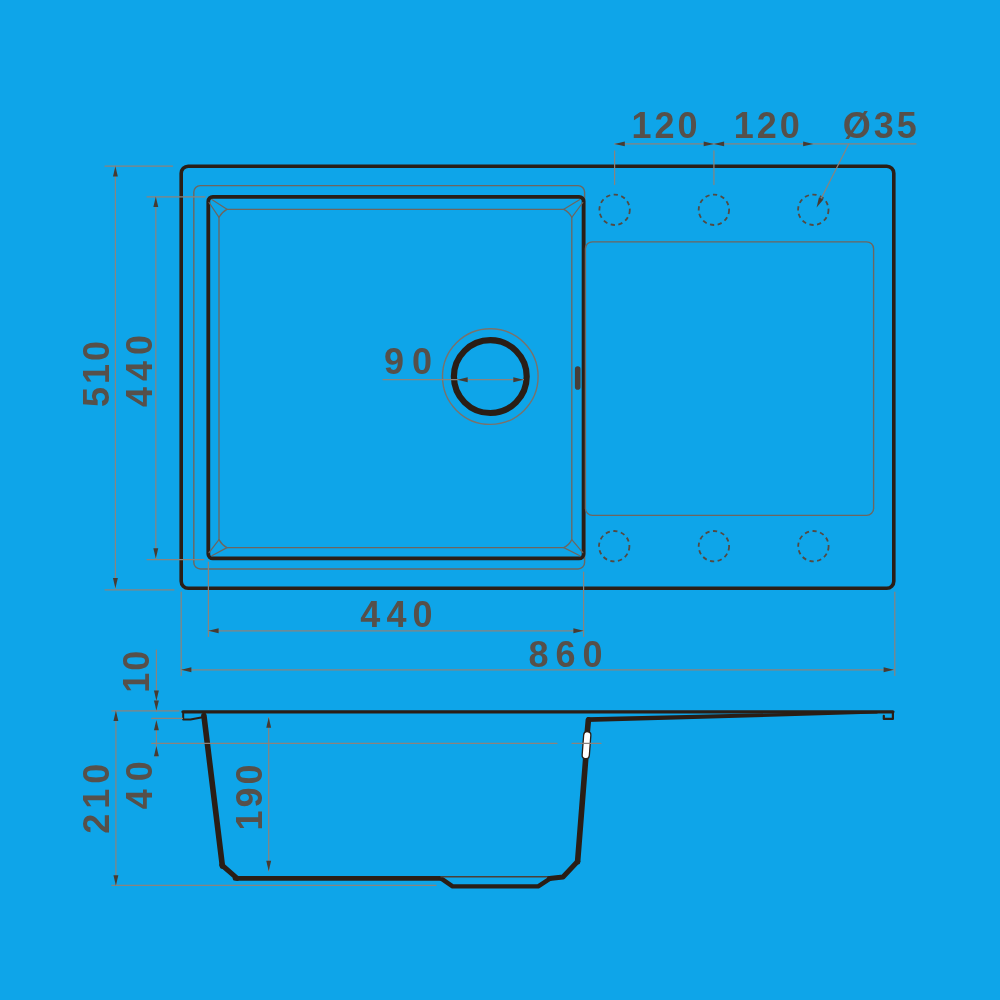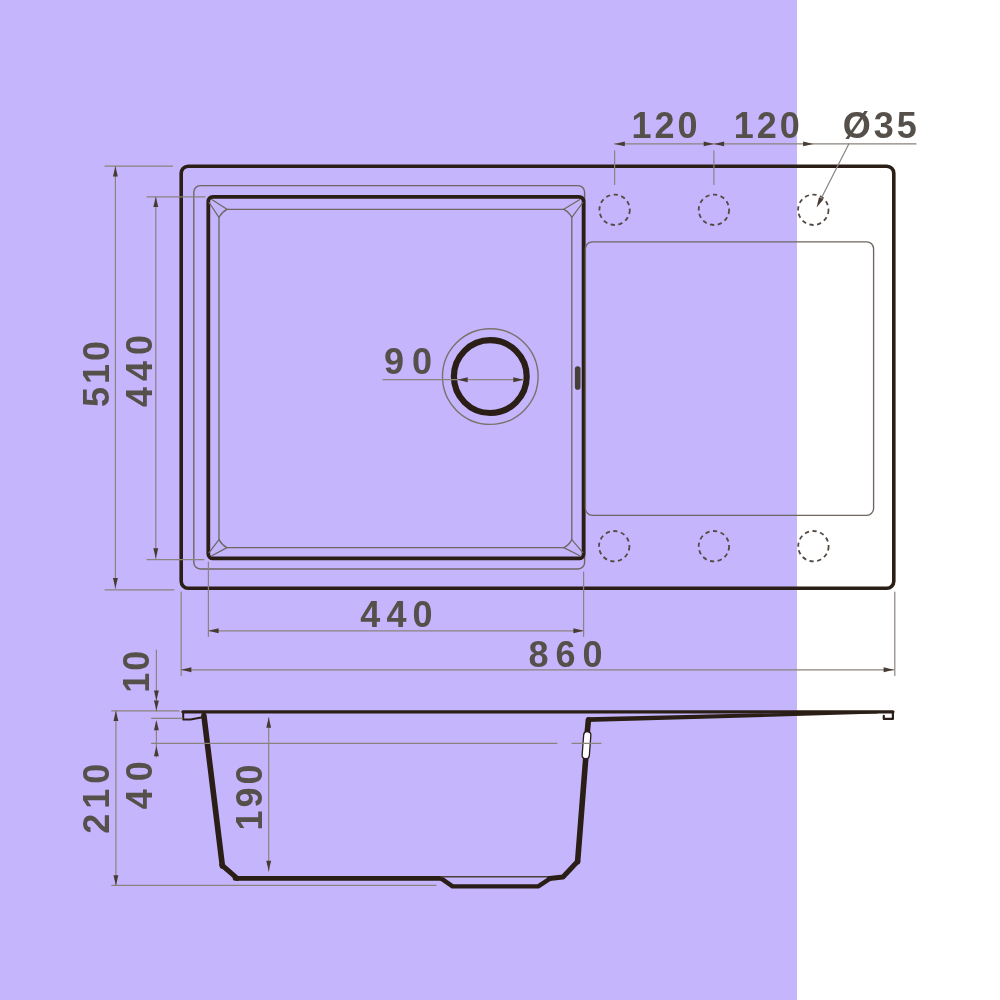--- a/index.html
+++ b/index.html
@@ -1,16 +1,16 @@
 <!DOCTYPE html>
 <html><head>
 <meta charset="utf-8">
 <style>
   html,body{margin:0;padding:0;background:#ffffff;}
-  .page{width:797px;height:1000px;position:relative;background:#c4b5fd;}
+  .page{width:1000px;height:1000px;position:relative;background:#0ea5e9;}
   text{font-family:"Liberation Sans",sans-serif;font-weight:bold;fill:#56504a;}
 </style>
 </head>
 <body>
 <div class="page">
 <svg width="1000" height="1000" viewBox="0 0 1000 1000" xmlns="http://www.w3.org/2000/svg">
 <defs>
 
   <path id="arr" d="M0 0 L2.45 10.2 L-2.45 10.2 Z"></path>
 </defs>

